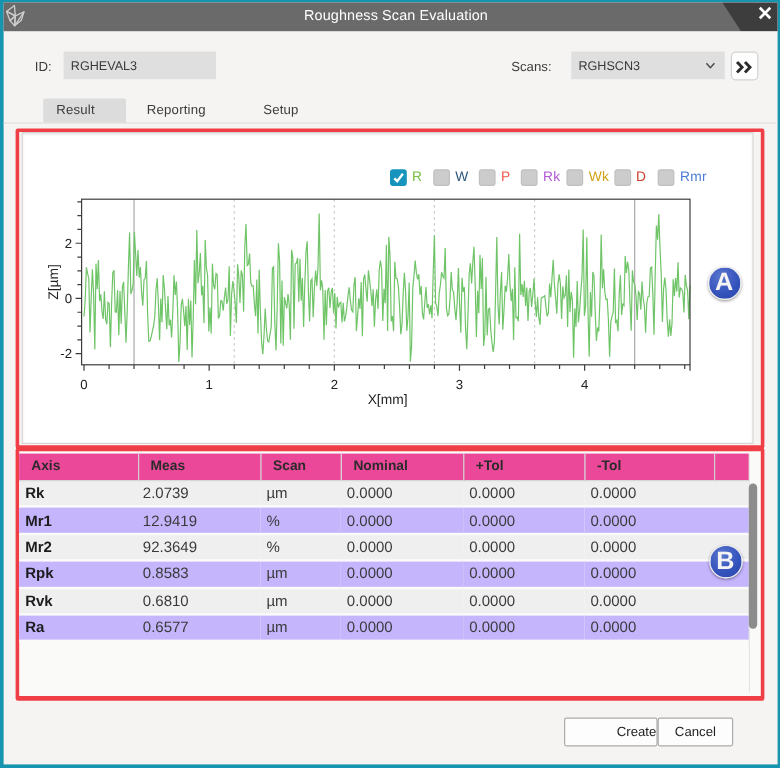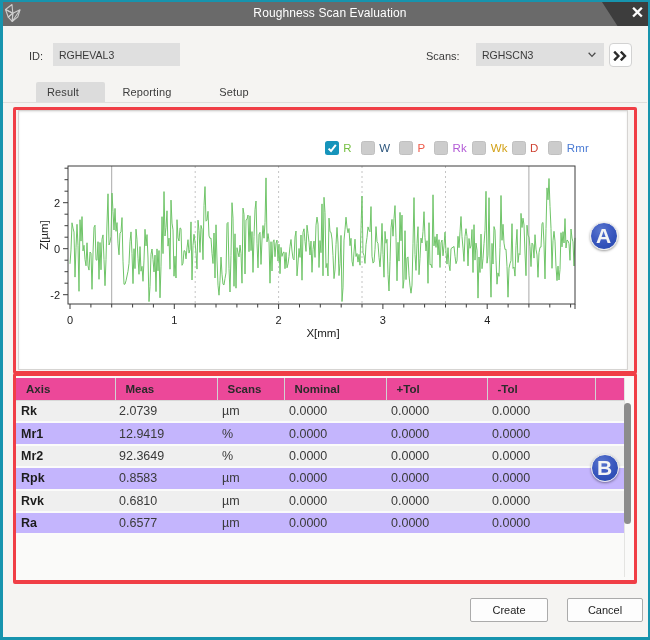--- a/index.html
+++ b/index.html
@@ -68,22 +68,22 @@
   .badge{width:28px;height:28px;border-radius:50%;
          background:radial-gradient(circle at 38% 28%, #5a77cd 0%, #3f5cc2 40%, #3151b8 65%, #2a49b0 100%);
          border:1.5px solid #ececec;box-sizing:border-box;
          box-shadow:0 1px 2.5px rgba(0,0,0,0.4);
          color:#f4f4f4;font-weight:bold;font-size:21px;text-align:center;line-height:26px;}
   #badgeA{left:589.5px;top:221.5px;}
   #badgeB{left:590.5px;top:454px;}
   
   .btn{top:598px;height:24px;background:#fdfdfd;border:1px solid #ababab;border-radius:2px;
        box-sizing:border-box;font-size:11px;color:#1d1d1d;text-align:center;line-height:22px;}
-  #btnCreate{left:470px;width:78px;}
-  #btnCancel{left:567px;width:76px;}
+  #btnCreate{left:470px;width:78px;text-align:right;}
+  #btnCancel{left:548px;width:63px;}
 </style>
 </head>
 <body>
 <div class="abs" id="frame"></div>
 <div class="abs" id="topedge"></div>
 <div class="abs" id="titlebar">
   <div id="tbdark"></div>
   <div id="title">Roughness Scan Evaluation</div>
   <div id="closex">✕</div>
 </div>
@@ -217,21 +217,21 @@
       <col style="width:67px">
     <col style="width:102px">
       <col style="width:101px">
       <col style="width:108px">
       <col style="width:29px">
   </colgroup>
   <tbody>
       <tr>
         <th>Axis</th>
         <th>Meas</th>
-        <th>Scans</th>
+        <th>Scan</th>
         <th>Nominal</th>
         <th>+Tol</th>
         <th>-Tol</th>
         <th></th>
       </tr>
   <tr class="odd">
         <td>Rk</td>
         <td class="num">2.0739</td>
         <td>µm</td>
         <td>0.0000</td>

